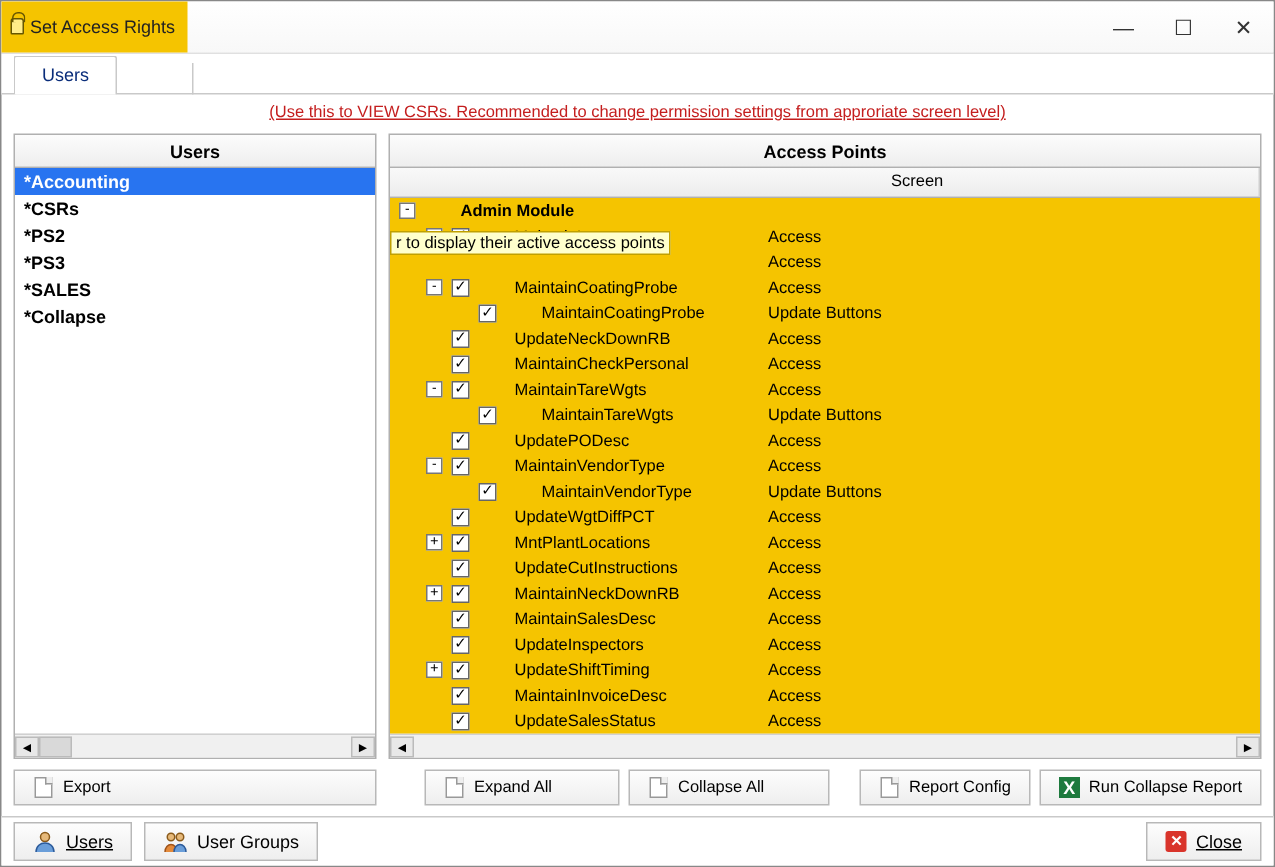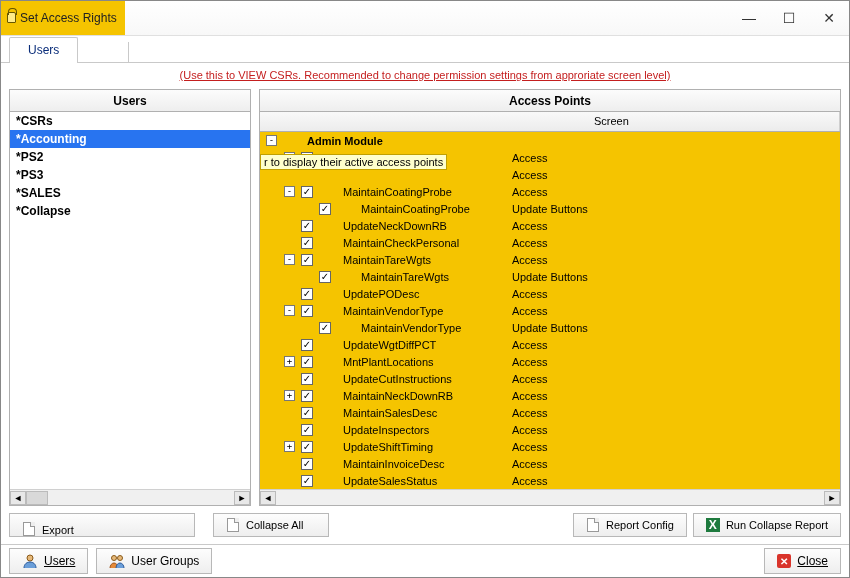--- a/index.html
+++ b/index.html
@@ -82,22 +82,22 @@
   </div>
 
   <div class="content">
     <div class="hintline">(Use this to VIEW CSRs. Recommended to change permission settings from approriate screen level)</div>
 
     <div class="panes">
 
       <div class="pane pane-left">
         <div class="panehdr">Users</div>
         <div class="list" id="user-list">
+            <div class="li selected">*Accounting</div>
             <div class="li">*CSRs</div>
-            <div class="li selected">*Accounting</div>
             <div class="li">*PS2</div>
             <div class="li">*PS3</div>
             <div class="li">*SALES</div>
             <div class="li">*Collapse</div>
           </div>
         <div class="hscroll">
           <div class="arrw">◄</div>
           <div class="thumb"></div>
           <div class="track"></div>
           <div class="arrw">►</div>
@@ -282,27 +282,33 @@
         </div>
         <div class="hscroll">
           <div class="arrw">◄</div>
           <div class="track"></div>
           <div class="arrw">►</div>
         </div>
       </div>
     </div>
 
     <div class="btnrow">
-      <div class="btn" style="width:186px; justify-content:flex-start; margin-right:12px;align-items:flex-end;">
+      <div class="btn" style="width:242px; justify-content:flex-start; margin-right:26px;">
         <span class="ic">
             <span class="ic-page"></span>
           </span>
         <span>Export</span>
       </div>
-      <div class="btn" style="width:116px">
+      <div class="btn" style="width:130px">
+        <span class="ic">
+            <span class="ic-page"></span>
+          </span>
+        <span>Expand All</span>
+      </div>
+      <div class="btn" style="width:134px">
         <span class="ic">
             <span class="ic-page"></span>
           </span>
         <span>Collapse All</span>
       </div>
       <div class="flexsp"></div>
       <div class="btn">
         <span class="ic">
             <span class="ic-page"></span>
           </span>

